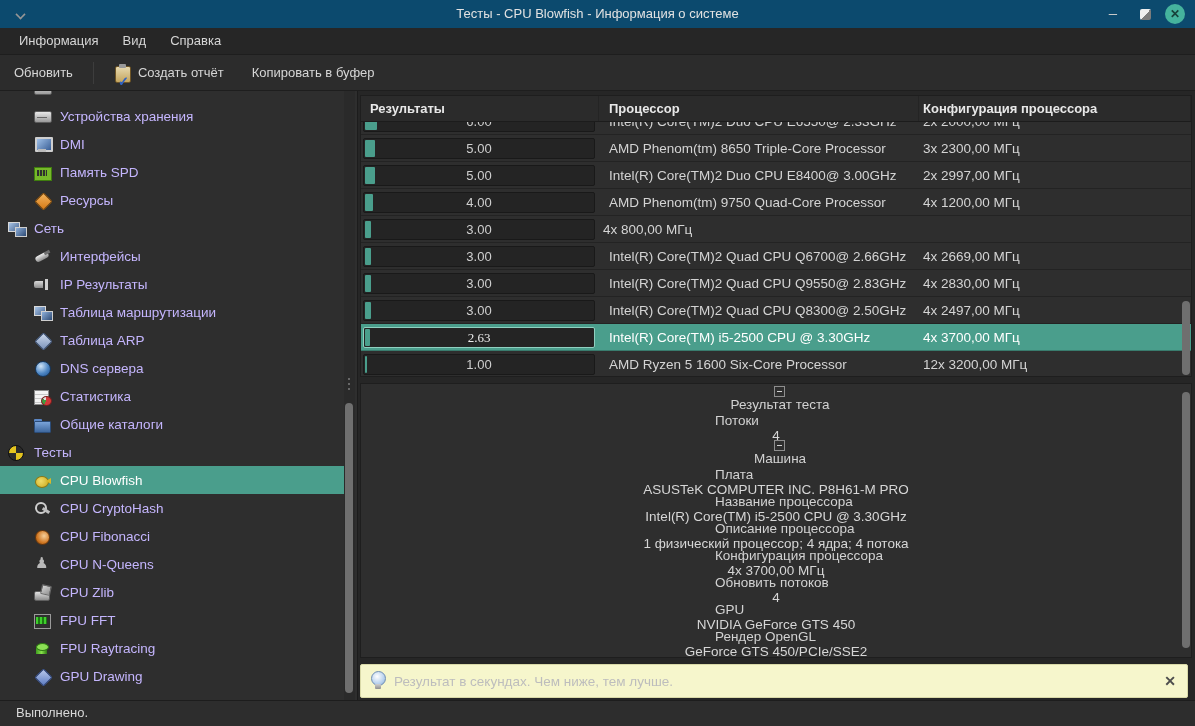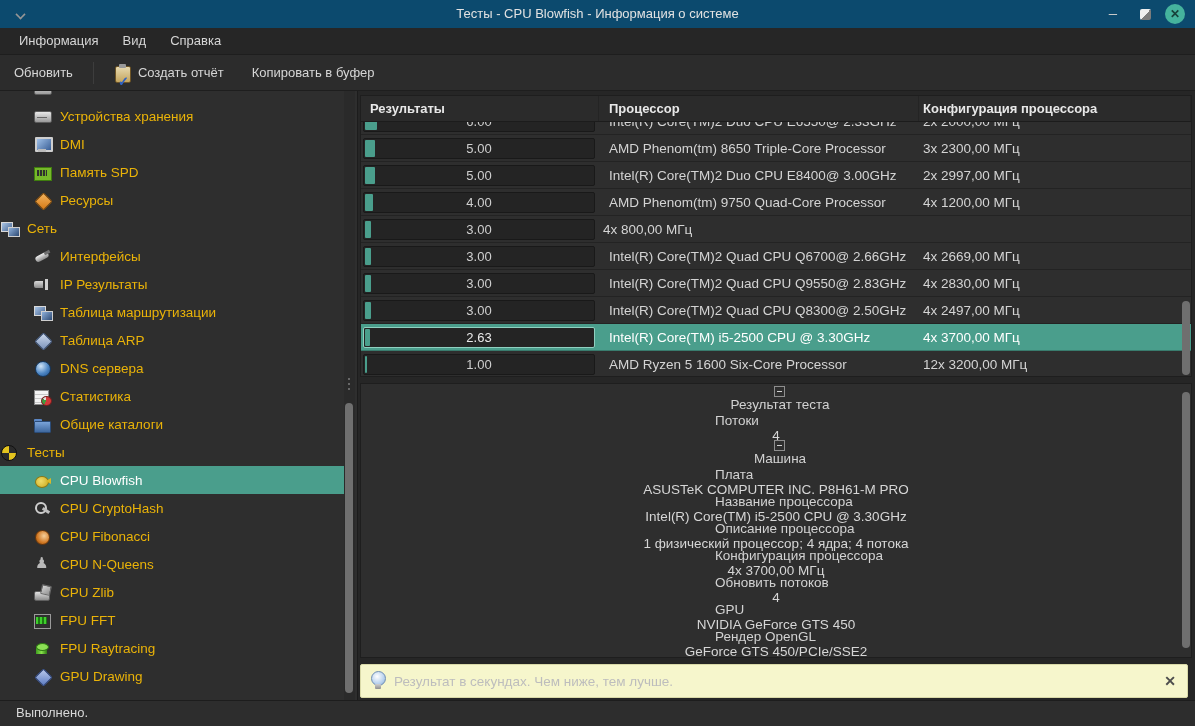--- a/index.html
+++ b/index.html
@@ -36,22 +36,22 @@
   .clipboard-glyph { position:relative; width:17px; height:18px; display:inline-block; }
   .clipboard-glyph::before { content:""; position:absolute; left:1px; top:2px; width:14px; height:15px;
     background:linear-gradient(#e7d9ae,#c3a45e); border:1px solid #6d5426; border-radius:2px; }
   .clipboard-glyph::after { content:"✓"; position:absolute; left:4px; top:3px; color:#2f62c4; font-weight:bold; font-size:13px; }
   .clipboard-glyph i { position:absolute; left:5px; top:0; width:7px; height:4px; background:#9a9a9a; border-radius:1px; }
   
   .sidebar { position:absolute; left:0; top:91px; width:358px; height:609px; background:#2e2e2e;
     border-right:1px solid #1c1c1c; overflow:hidden; }
   .partial-clip { height:11px; overflow:hidden; position:relative; }
   .partial-clip .ticon { position:absolute; left:33px; top:-11px; }
-  .tree-item { height:28px; display:flex; align-items:center; width:344px; color:#eab308; font-size:13.5px; }
-  .tree-item.lvl0 { }
+  .tree-item { height:28px; display:flex; align-items:center; width:344px; color:#c4b5fd; font-size:13.5px; }
+  .tree-item.lvl0 { padding-left:7px; }
   .tree-item.lvl1 { padding-left:33px; }
   .tree-item.selected { background:#4a9e8c; color:#ffffff; }
   .tlabel { margin-left:8px; white-space:nowrap; }
   .ticon { width:19px; height:17px; position:relative; flex:none; display:inline-block; }
   
   .storage-icon::before { content:""; position:absolute; left:1px; top:3px; width:16px; height:10px;
     background:linear-gradient(#e8e8e8,#9a9a9a); border:1px solid #5c5c5c; border-radius:2px; }
   .storage-icon::after { content:""; position:absolute; left:4px; top:9px; width:10px; height:1px; background:#666; }
   .monitor-icon::before { content:""; position:absolute; left:2px; top:1px; width:14px; height:11px;
     background:linear-gradient(135deg,#9fc0e8,#3a5f96); border:2px solid #cfcfcf; border-radius:1px; }
@@ -138,21 +138,21 @@
   .clip-top .trow { margin-top:-14px; }
   .cell { height:27px; line-height:27px; white-space:nowrap; overflow:hidden; }
   .c-result { width:238px; }
   .c-proc { width:320px; padding-left:10px; color:#d4d4d4; }
   .c-conf { flex:1; padding-left:4px; color:#d4d4d4; }
   .rbar { position:relative; height:21px; margin:3px 4px 3px 2px; background:#242424;
     border:1px solid #191919; border-radius:2px; }
   .trow.selected .rbar { border-color:#8fd0c0; }
   .rbar .fill { position:absolute; left:1px; top:1px; bottom:1px; background:#4a9e8c; border-radius:1px; }
   .rbar .val { position:absolute; left:0; right:0; top:0; text-align:center; line-height:19px; color:#cfcfcf; font-size:13px; }
-  .trow.selected .rbar .val { color:#eaeaea; }
+  .trow.selected .rbar .val { color:#eaeaea;font-family:Liberation Serif, serif; }
   .table-scroll-thumb { position:absolute; right:1px; top:205px; width:8px; height:74px; background:#6f6f6f; border-radius:4px; }
   .splitter { position:absolute; left:2px; top:286px; width:832px; height:6px; text-align:center; }
   .splitter span { color:#8a8a8a; font-size:10px; line-height:5px; letter-spacing:2px; }
   
   .details-frame { position:absolute; left:2px; top:292px; width:832px; height:275px; background:#2e2e2e;
     border:1px solid #1e1e1e; overflow:hidden; padding-top:2px; }
   .drow { height:27px; display:flex; align-items:center; color:#d2d2d2;flex-direction:column; }
   .drow .minusbox { width:11px; height:11px; border:1px solid #8e8e8e; margin-left:6px; position:relative; flex:none; }
   .drow .minusbox::before { content:""; position:absolute; left:2px; top:4px; width:5px; height:1px; background:#d0d0d0; }
   .drow.group .dlabel { margin-left:8px; }

